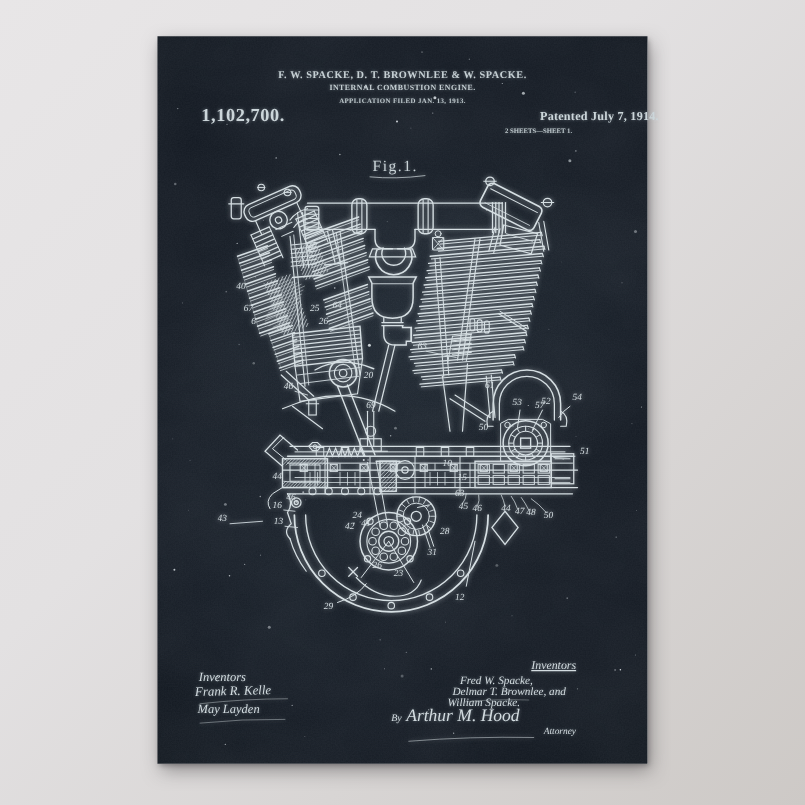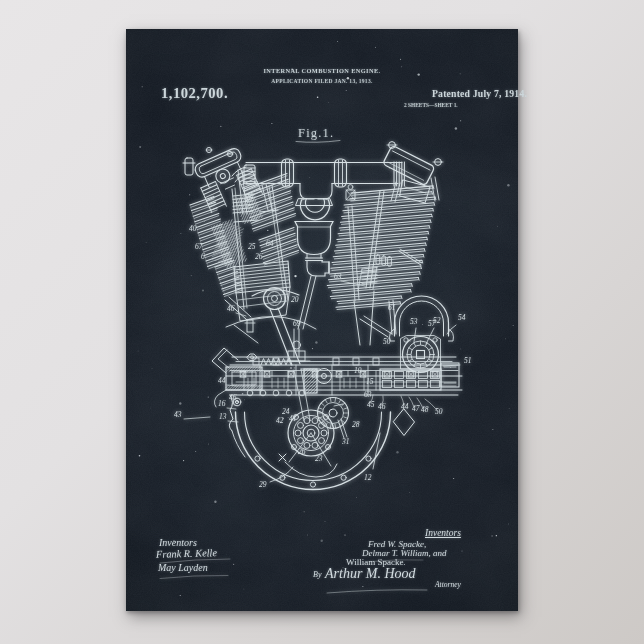--- a/index.html
+++ b/index.html
@@ -846,20 +846,21 @@
 <text x="275" y="380" font-size="7.5" font-style="italic" fill="#d6dfe3" stroke="none" font-family="Liberation Serif">44</text>
 <text x="286" y="382" font-size="7.5" font-style="italic" fill="#d6dfe3" stroke="none" font-family="Liberation Serif">47</text>
 <text x="295" y="383" font-size="7.5" font-style="italic" fill="#d6dfe3" stroke="none" font-family="Liberation Serif">48</text>
 <text x="309" y="385" font-size="7.5" font-style="italic" fill="#d6dfe3" stroke="none" font-family="Liberation Serif">50</text>
 <text x="228" y="344" font-size="7.5" font-style="italic" fill="#d6dfe3" stroke="none" font-family="Liberation Serif">10</text>
 <text x="302" y="297" font-size="7.5" font-style="italic" fill="#d6dfe3" stroke="none" font-family="Liberation Serif">57</text>
 </g>
 </g>
 </svg>
 
+<div class="t" style="left:0;right:0;top:25.5px;text-align:center;font-size:8.2px;font-weight:bold;letter-spacing:0.45px;color:#c6d0d4;">F. W. SPACKE, D. T. BROWNLEE &amp; W. SPACKE.</div>
 
 <div class="t" style="left:0;right:0;top:38px;text-align:center;font-size:6.3px;font-weight:bold;letter-spacing:0.4px;color:#c6d0d4;">INTERNAL COMBUSTION ENGINE.</div>
 
 <div class="t" style="left:0;right:0;top:48.5px;text-align:center;font-size:5.5px;font-weight:bold;letter-spacing:0.3px;color:#bfc9cd;">APPLICATION FILED JAN. 13, 1913.</div>
 
 <div class="t" style="left:35px;top:56px;font-size:14.6px;font-weight:bold;letter-spacing:0.5px;color:#ccd6da;">1,102,700.</div>
 
 <div class="t" style="left:258px;top:59px;font-size:9.7px;font-weight:bold;letter-spacing:0.2px;color:#ccd6da;padding-left:48px;">Patented July 7, 1914.</div>
 
 <div class="t" style="left:278px;top:72.5px;font-size:5.4px;font-weight:bold;color:#bfc9cd;">2 SHEETS—SHEET 1.</div>
@@ -869,22 +870,22 @@
 <div class="t" style="left:33px;top:508px;font-size:10px;font-style:italic;">Inventors</div>
 
 <div class="t" style="left:30px;top:518.5px;font-size:10.3px;font-style:italic;transform:rotate(-1.5deg);">Frank R. Kelle</div>
 
 <div class="t" style="left:32px;top:533px;font-size:10px;font-style:italic;">May Layden</div>
 
 <div class="t" style="left:299px;top:499px;font-size:9.5px;font-style:italic;text-decoration:underline;">Inventors</div>
 
 <div class="t" style="left:242px;top:510px;font-size:9px;font-style:italic;">Fred W. Spacke,</div>
 
-<div class="t" style="left:236px;top:519px;font-size:9px;font-style:italic;">Delmar T. William, and</div>
-
-<div class="t" style="left:220px;top:528px;font-size:9px;">William Spacke.</div>
+<div class="t" style="left:236px;top:519px;font-size:9px;font-style:italic;">Delmar T. Brownlee, and</div>
+
+<div class="t" style="left:232px;top:528px;font-size:9px;font-style:italic;">William Spacke.</div>
 
 <div class="t" style="left:187px;top:541px;font-size:8px;font-style:italic;text-align:center;">By</div>
 
 <div class="t" style="left:199px;top:537px;font-size:14px;font-style:italic;">Arthur M. Hood</div>
 
 <div class="t" style="left:309px;top:551px;font-size:7.5px;font-style:italic;">Attorney</div>
 </div>
 
 </body></html>

